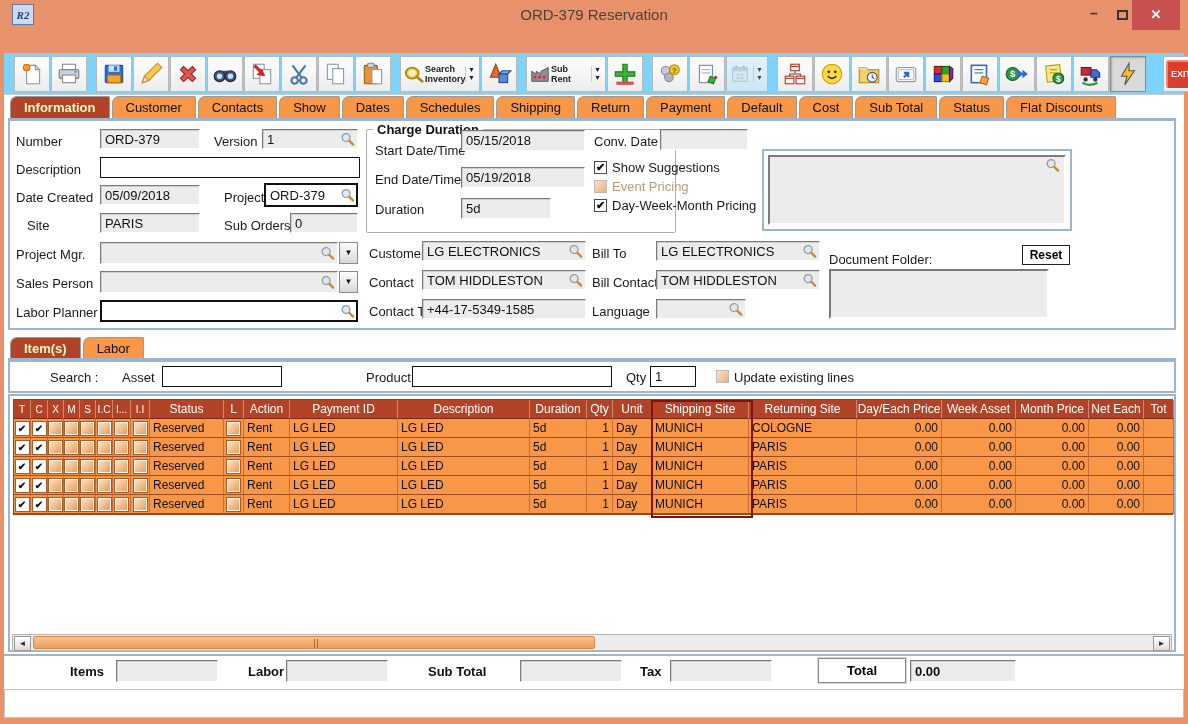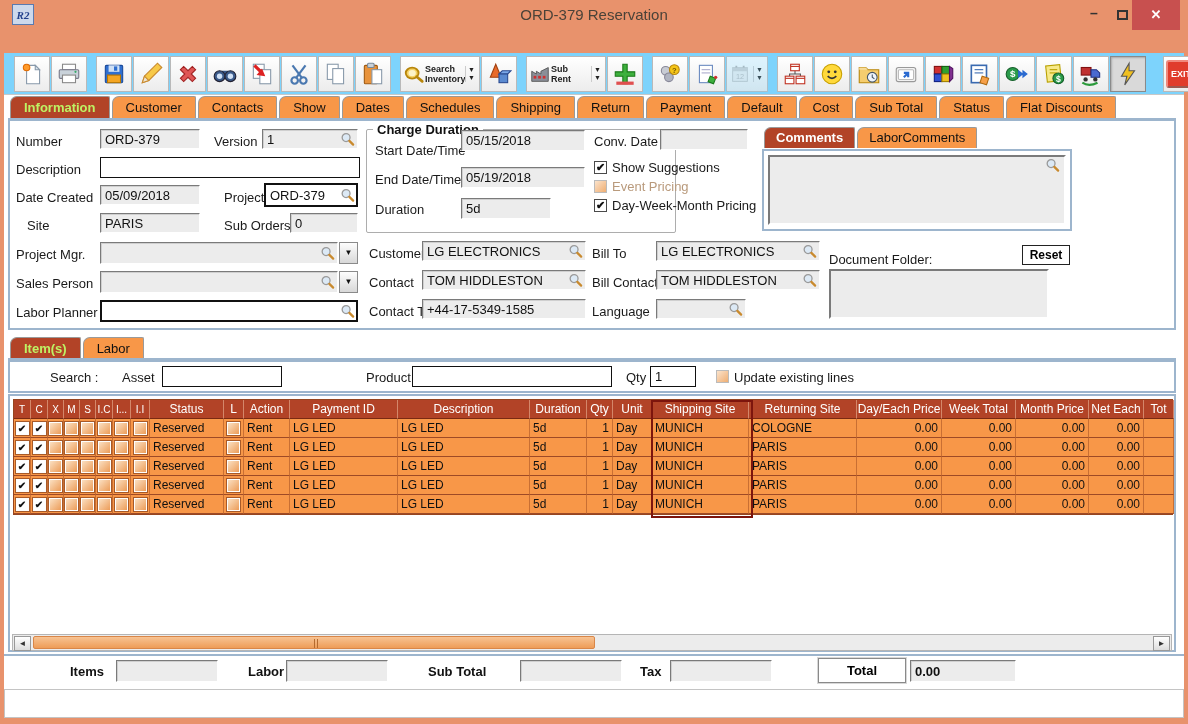--- a/index.html
+++ b/index.html
@@ -37,21 +37,21 @@
   .tgap{width:8px;flex:none;}
   .tspring{flex:1;}
   .exit-inner{width:30px;height:28px;background:#e03c2c;border:2px outset #f0887c;color:#fff;
               font:bold 9px "Liberation Sans",sans-serif;text-align:center;line-height:25px;box-sizing:border-box;border-radius:3px;}
   
   .content-bg{left:4px;top:95px;width:1180px;height:623px;background:#ffffff;}
   
   .tabsrow{left:10px;top:96px;height:23px;display:flex;}
   .tab{background:#F89748;border:1px solid #9a9a9a;border-bottom:none;border-radius:7px 2px 0 0;
        padding:0 13px;font-size:13px;color:#111;line-height:21px;margin-right:2px;flex:none;}
-  .tab.active{background:#B24327;color:#bef264;font-weight:bold;}
+  .tab.active{background:#B24327;color:#fef9c3;font-weight:bold;}
   .tabs-underline{left:8px;top:118px;width:1168px;height:2px;background:#9db5cd;}
   
   .panel{border:2px solid #9db5cd;background:#fff;box-sizing:border-box;}
   .info-panel{left:8px;top:119px;width:1168px;height:211px;}
   .lbl{font-size:13px;color:#1a1a1a;white-space:nowrap;}
   .lbl.dis{color:#b99a7c;}
   .gf{background:#ececec;border:1px solid #9a9a9a;border-top-color:#7a7a7a;border-left-color:#7a7a7a;
       border-bottom-color:#ffffff;border-right-color:#ffffff;box-shadow:inset 1px 1px 0 #cfcfcf;
       font:13px "Liberation Sans",sans-serif;padding:0 4px;box-sizing:border-box;color:#111;}
   .wf{background:#fff;border:1px solid #111;font:13px "Liberation Sans",sans-serif;padding:0 4px;box-sizing:border-box;color:#111;}
@@ -485,24 +485,20 @@
 
     <div id="options">
         <div class="abs cb" style="left: 584px; top: 40px;">✔</div>
         <div class="abs lbl" style="left: 602px; top: 39px;">Show Suggestions</div>
         <div class="abs cb dis" style="left: 584px; top: 59px;"></div>
         <div class="abs lbl dis" style="left: 602px; top: 58px;">Event Pricing</div>
         <div class="abs cb" style="left: 584px; top: 78px;">✔</div>
         <div class="abs lbl" style="left: 602px; top: 77px;">Day-Week-Month Pricing</div>
       </div>
 
-    <div class="abs" style="left:754px;top:6px;display:flex" id="commenttabs">
-        <div class="ctab active">Comments</div>
-        <div class="ctab">LaborComments</div>
-      </div>
     <div class="abs panel" style="left:752px;top:28px;width:310px;height:82px">
       <div class="abs sunkbox" style="left:4px;top:4px;right:4px;bottom:4px"></div>
       <span class="mag" style="top:14px;right:10px"><svg viewBox="0 0 16 16">
             <circle cx="6.5" cy="6.5" r="4.2" fill="#dce9f5" stroke="#9a9a9a" stroke-width="1.4"></circle>
             <line x1="10" y1="10" x2="14" y2="14" stroke="#c98a2e" stroke-width="2.4" stroke-linecap="round"></line>
           </svg></span>
     </div>
 
     <div class="abs lbl" style="left:359px;top:125px">Customer</div>
     <div class="fieldwrap" style="left:412px;top:120px;width:164px;height:20px"><input class="gf hasmag" readonly="" value="LG ELECTRONICS" style=""><span class="mag"><svg viewBox="0 0 16 16">
@@ -572,21 +568,21 @@
           <div class="hcell" style="width: 20px;">L</div>
           <div class="hcell" style="width: 46px;">Action</div>
           <div class="hcell" style="width: 108px;">Payment ID</div>
           <div class="hcell" style="width: 132px;">Description</div>
           <div class="hcell" style="width: 57px;">Duration</div>
           <div class="hcell" style="width: 26px;">Qty</div>
           <div class="hcell" style="width: 39px;">Unit</div>
           <div class="hcell" style="width: 97px;">Shipping Site</div>
           <div class="hcell" style="width: 108px;">Returning Site</div>
           <div class="hcell" style="width: 85px;">Day/Each Price</div>
-          <div class="hcell" style="width: 74px;">Week Total</div>
+          <div class="hcell" style="width: 74px;">Week Asset</div>
           <div class="hcell" style="width: 73px;">Month Price</div>
           <div class="hcell" style="width: 55px;">Net Each</div>
           <div class="hcell" style="width: 30px;">Tot</div>
         </div>
         <div class="grow">
           <div class="dcell c" style="width: 17px;">
             <span class="rcb on">✔</span>
           </div>
           <div class="dcell c" style="width: 17px;">
             <span class="rcb on">✔</span>

